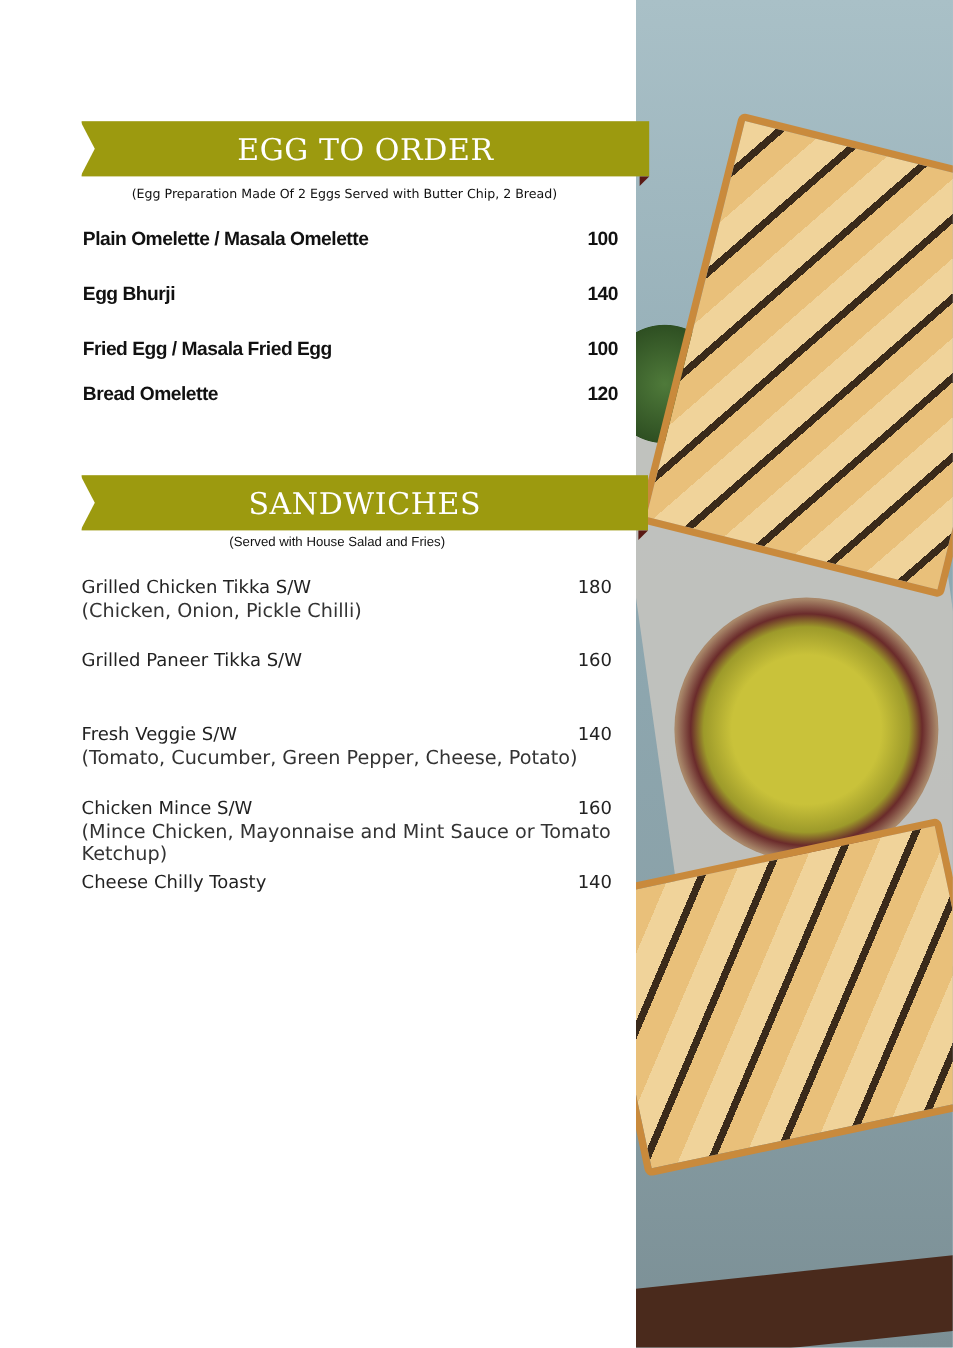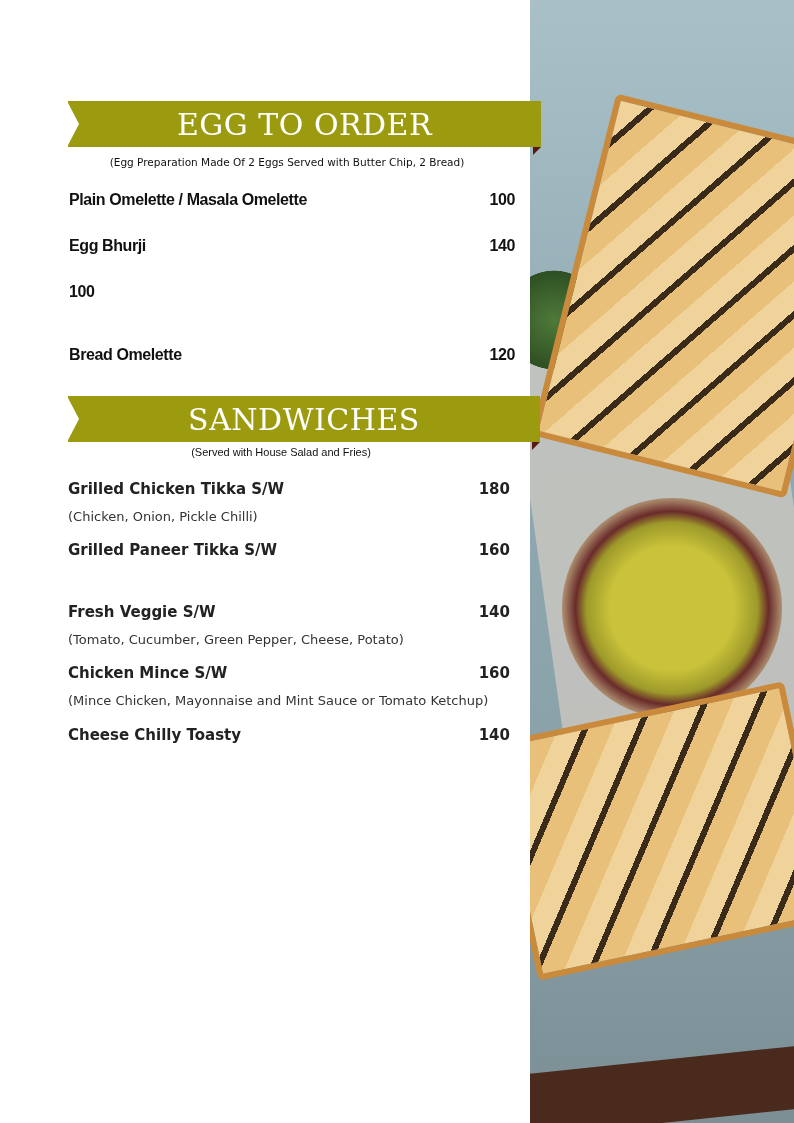--- a/index.html
+++ b/index.html
@@ -10,32 +10,32 @@
   .photo .toast { position:absolute; background:repeating-linear-gradient(125deg,#f0d39a 0 22px,#3a2a1a 22px 28px,#e9c07a 28px 50px); border:6px solid #c98a3c; border-radius:6px; }
   .photo .t1 { left:40px; top:120px; width:250px; height:340px; transform:rotate(14deg); }
   .photo .t2 { left:-20px; top:710px; width:290px; height:230px; transform:rotate(-12deg); }
   .photo .bowl { position:absolute; left:32px; top:498px; width:220px; height:220px; border-radius:50%; background:radial-gradient(circle,#c9c23a 0 40%,#9d9a2a 55%,#6a2b2b 62%,#a9886a 70%,#7a5a4a 100%); }
   .photo .greens { position:absolute; left:0; top:260px; width:60px; height:120px; background:radial-gradient(circle at 40% 50%,#4f7a3a,#2e4f22 70%,transparent 71%); }
   .photo .board { position:absolute; left:0; top:1060px; width:264px; height:63px; background:#4a2a1c; transform:skewY(-6deg); }
 
   .banner { position:absolute; left:68px; height:46px; background:#9c9a0f; display:flex; align-items:center; justify-content:center; }
   .banner::before { content:""; position:absolute; left:-1px; top:0; width:0; height:0; border-top:23px solid transparent; border-bottom:23px solid transparent; border-left:12px solid #ffffff; }
   .banner::after { content:""; position:absolute; right:0; bottom:-8px; width:0; height:0; border-top:8px solid #5a1a14; border-right:8px solid transparent; }
-  .banner .title { font-family:"DejaVu Serif", serif; color:#ffffff; font-size:30px; letter-spacing:0.5px; }
+  .banner .title { font-family:"DejaVu Serif", serif; color:#ffffff; font-size:25px; letter-spacing:0.5px; }
   .b1 { top:101px; width:473px; }
   .b2 { top:396px; width:472px; }
 
   .subtitle { position:absolute; left:0; width:530px; text-align:center; font-size:10.5px; font-weight:normal; color:#111; }
   .s1 { top:156px; left:22px; }
   .s2 { top:446px; left:16px; font-family:"Liberation Sans", sans-serif; font-size:11px; }
 
   .egg-item { position:absolute; left:69px; width:446px; display:flex; justify-content:space-between; font-family:"Liberation Sans", sans-serif; font-weight:bold; font-size:16px; letter-spacing:-0.4px;gap:40px; }
   .sw-item { position:absolute; left:68px; width:442px; }
-  .sw-row { display:flex; justify-content:space-between; font-family:"DejaVu Sans", sans-serif; font-weight:bold; font-size:15px; color:#222;gap:20px; }
-  .sw-desc { font-family:"DejaVu Sans", sans-serif; font-size:13px; color:#333; margin-top:11px; }
+  .sw-row { display:flex; justify-content:space-between; font-family:"DejaVu Sans", sans-serif; font-weight:normal; font-size:15px; color:#222;gap:20px; }
+  .sw-desc { font-family:"DejaVu Sans", sans-serif; font-size:16px; color:#333; margin-top:1px; }
 </style>
 </head>
 <body>
 
 <div class="photo">
   <div class="bg"></div>
   <div class="paper1"></div>
   <div class="greens"></div>
   <div class="toast t1"></div>
   <div class="bowl"></div>
@@ -50,23 +50,24 @@
 
 <div class="egg-item" style="top:191px">
   <span>Plain Omelette / Masala Omelette</span>
   <span>100</span>
 </div>
 <div class="egg-item" style="top:237px">
   <span>Egg Bhurji</span>
   <span>140</span>
 </div>
 <div class="egg-item" style="top:283px">
+  <span>Fried Egg / Masala Fried Egg</span>
   <span>100</span>
 </div>
-<div class="egg-item" style="top:346px">
+<div class="egg-item" style="top:320px">
   <span>Bread Omelette</span>
   <span>120</span>
 </div>
 
 <div class="banner b2">
   <span class="title">SANDWICHES</span>
 </div>
 <div class="subtitle s2">(Served with House Salad and Fries)</div>
 
 <div class="sw-item" style="top:480px">

